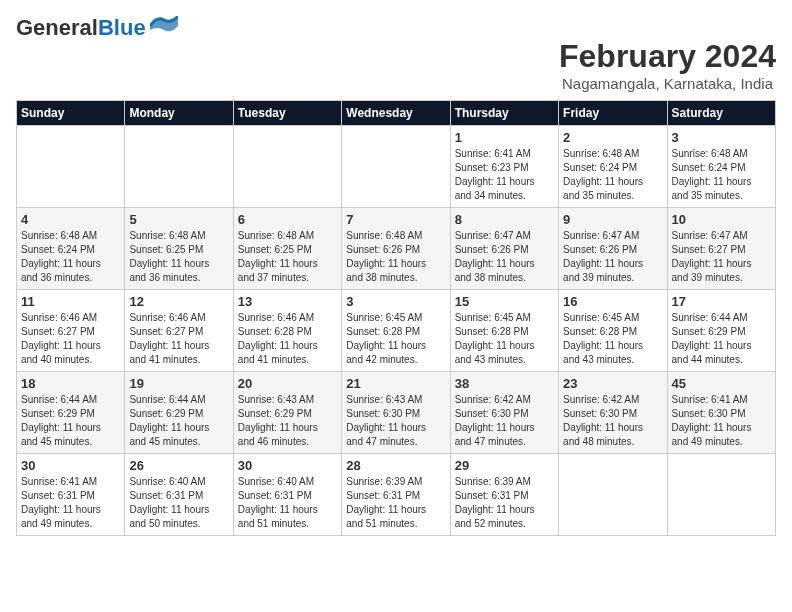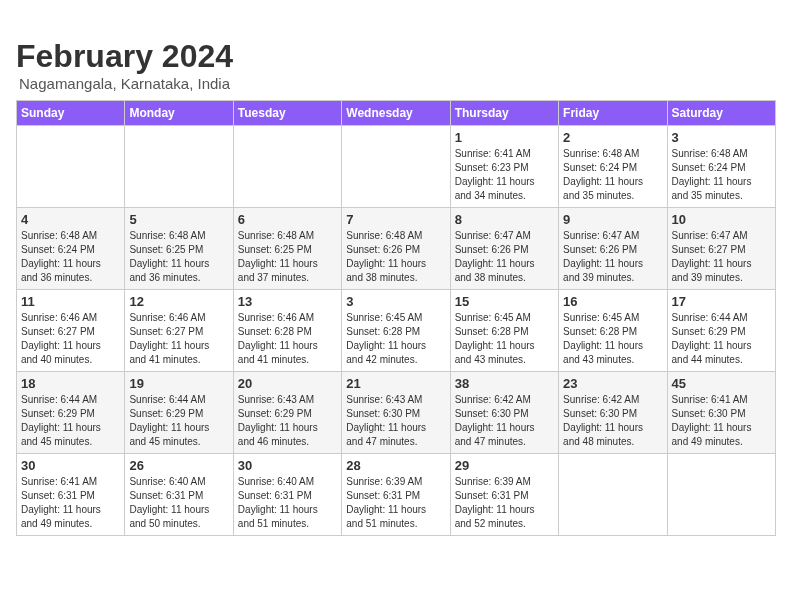--- a/index.html
+++ b/index.html
@@ -35,21 +35,21 @@
       font-weight: normal;
       color: #555;
       text-align: center;
     }
     table {
       width: 100%;
       border-collapse: collapse;
       font-size: 11px;
     }
     thead tr th {
-      background: #8b5cf6;
+      background: #0f172a;
       color: #fff;
       padding: 5px 4px;
       text-align: left;
       font-size: 12px;
       font-weight: bold;
       border: 1px solid #ccc;
     }
     tbody tr td {
       border: 1px solid #ccc;
       vertical-align: top;
@@ -75,20 +75,33 @@
       line-height: 1.4;
     }
     .empty-cell {
       background: #fff !important;
     }
   </style>
 </head>
 <body>
 
 <div class="header">
+  <div class="logo">
+    <div style="display:flex; align-items:center;">
+      <div style="font-size:22px; font-weight:bold; color:#333; line-height:1.1;">
+        <span style="color:#333;">General</span><span style="color:#1a6faf;">Blue</span>
+      </div>
+      <div style="margin-left:4px; margin-top:0px;">
+        <svg width="28" height="20" viewBox="0 0 28 20">
+          <path d="M0,10 Q7,0 14,4 Q21,8 28,0" stroke="#1a6faf" stroke-width="3" fill="none"></path>
+          <path d="M14,4 Q21,8 28,0 L28,10 Q21,18 14,14 Q7,10 0,14 L0,10 Q7,0 14,4Z" fill="#1a6faf" opacity="0.7"></path>
+        </svg>
+      </div>
+    </div>
+  </div>
   <div class="title-block">
     <h1>February 2024</h1>
     <h2>Nagamangala, Karnataka, India</h2>
   </div>
 </div>
 
 <table>
   <thead>
     <tr>
     <th>Sunday</th>

